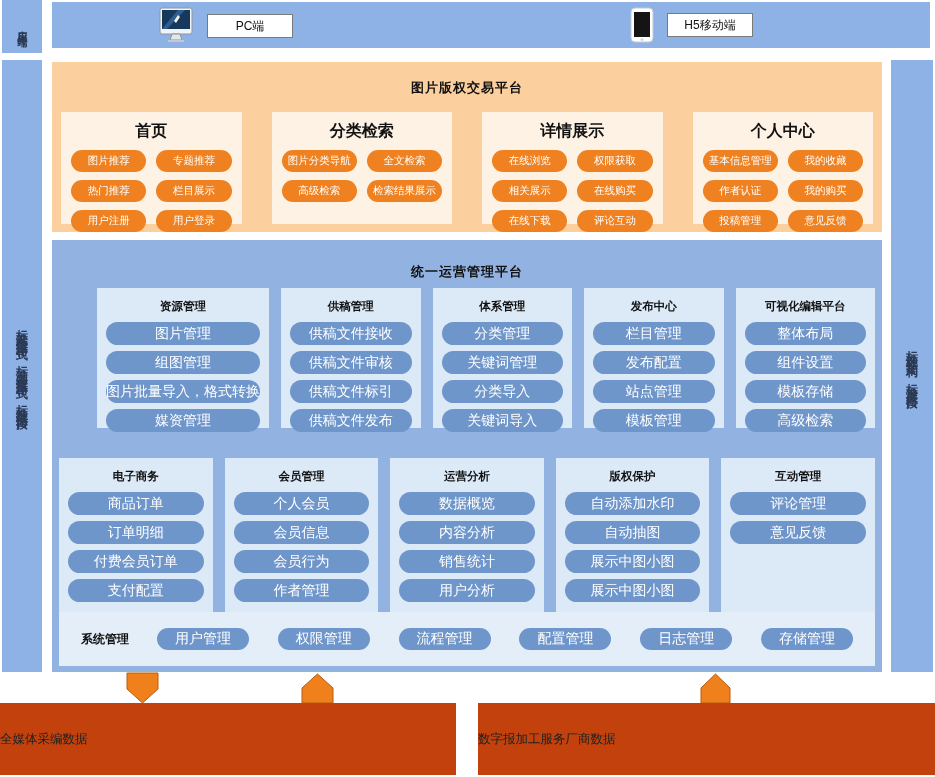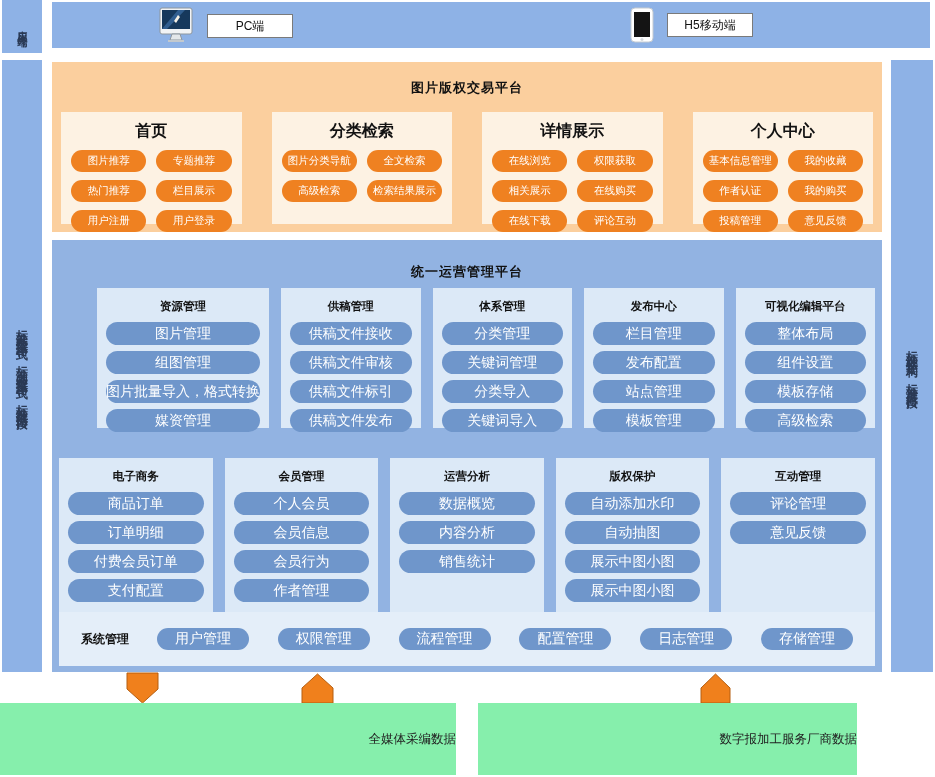--- a/index.html
+++ b/index.html
@@ -60,25 +60,25 @@
   .sysbar-label { font-weight:bold; font-size:12px; color:#111; white-space:nowrap; }
   .syspills { flex:1; display:flex; justify-content:space-between; margin-left:28px; }
   .syspill {
     width:92px; height:22px; background:#6f96cb; border-radius:11px; color:#fff; font-size:14px;
     display:flex; align-items:center; justify-content:center; white-space:nowrap;
   }
   
   .arrow { position:absolute; }
   
   .green {
-    position:absolute; top:703px; height:72px; background:#86efac;
-    display:flex; align-items:center; justify-content:flex-end; font-size:12.5px; color:#222;
+    position:absolute; top:703px; height:72px; background:#c2410c;
+    display:flex; align-items:center; justify-content:flex-start; font-size:12.5px; color:#222;
   }
   .green-left { left:0; width:456px; }
-  .green-right { left:478px; width:379px; }
+  .green-right { left:478px; width:457px; }
 </style>
 </head>
 <body>
 
 <div class="page">
 
   <div class="strip strip-terminal">
     <span class="vtext vtext-sm">应用终端</span>
   </div>
   <div class="strip strip-left">
@@ -221,20 +221,21 @@
         <div class="bpill">个人会员</div>
         <div class="bpill">会员信息</div>
         <div class="bpill">会员行为</div>
         <div class="bpill">作者管理</div>
       </div>
       <div class="bbox">
         <div class="bbox-title">运营分析</div>
         <div class="bpill">数据概览</div>
         <div class="bpill">内容分析</div>
         <div class="bpill">销售统计</div>
+        <div class="bpill">用户分析</div>
       </div>
       <div class="bbox">
         <div class="bbox-title">版权保护</div>
         <div class="bpill">自动添加水印</div>
         <div class="bpill">自动抽图</div>
         <div class="bpill">展示中图小图</div>
         <div class="bpill">展示中图小图</div>
       </div>
       <div class="bbox">
         <div class="bbox-title">互动管理</div>

